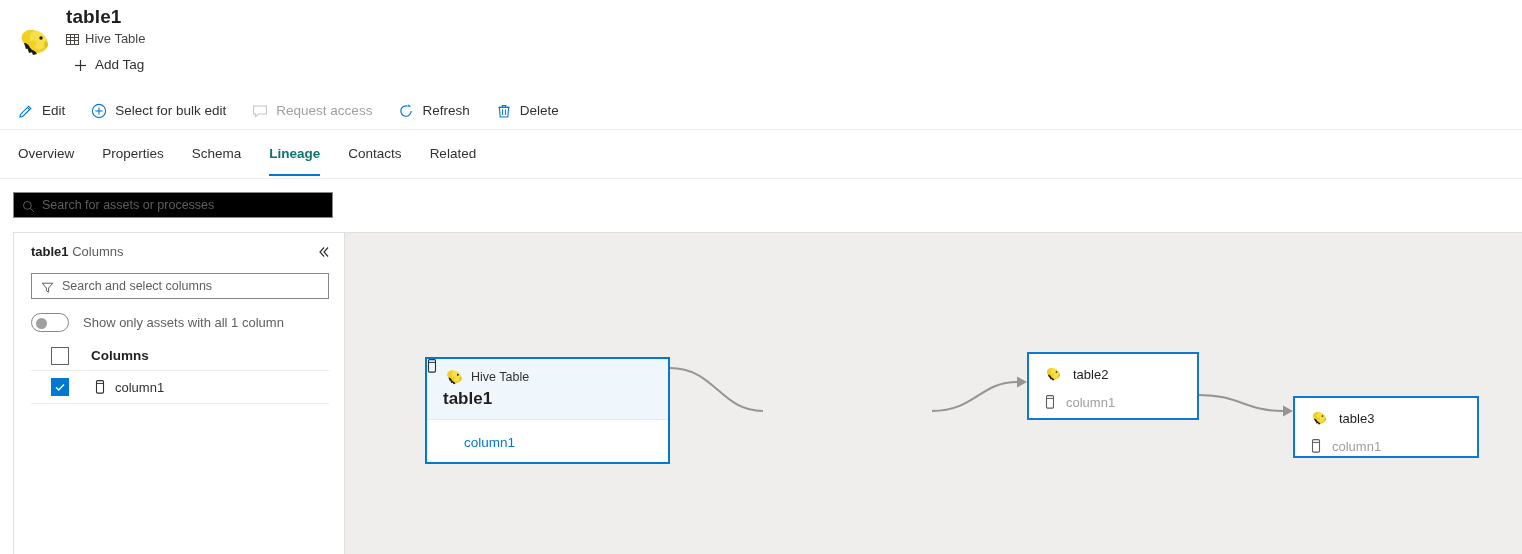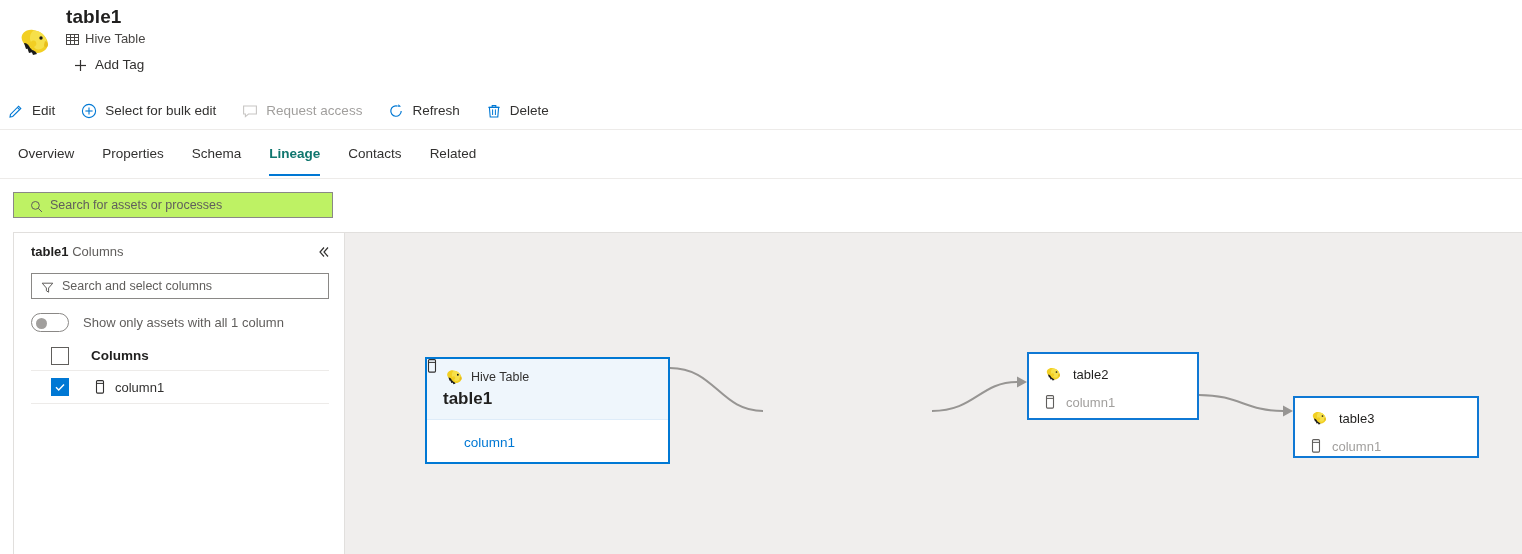--- a/index.html
+++ b/index.html
@@ -22,38 +22,38 @@
   }
   .hdr-sub{position:absolute;left:66px;top:31px;display:flex;align-items:center;gap:6px;}
   .hdr-sub-txt{font-size:13px;color:#484644;}
   .grid-ico{width:13px;height:13px;display:block;}
   .addtag{position:absolute;left:74px;top:57px;display:flex;align-items:center;gap:8px;cursor:pointer;}
   .addtag .plus{width:13px;height:13px;display:block;}
   .addtag-txt{font-size:13.5px;color:#323130;}
 
   
   .cmdbar{position:absolute;left:0;top:92px;width:1522px;height:38px;background:#fff;
-          border-bottom:1px solid #edebe9;display:flex;align-items:center;padding-left:8px;box-sizing:border-box;}
+          border-bottom:1px solid #edebe9;display:flex;align-items:center;padding-left:18px;box-sizing:border-box;}
   .cmd{display:flex;align-items:center;gap:8px;margin-right:26px;cursor:pointer;white-space:nowrap;}
   .cmd .ic{width:16px;height:16px;display:block;flex:0 0 16px;}
   .cmd .lb{font-size:13.5px;color:#323130;}
   .cmd.disabled{cursor:default;}
   .cmd.disabled .lb{color:#a19f9d;}
 
   
   .tabs{position:absolute;left:0;top:131px;width:1522px;height:48px;background:#fff;
         border-bottom:1px solid #edebe9;display:flex;align-items:flex-start;padding-left:18px;box-sizing:border-box;}
   .tab{position:relative;height:46px;line-height:46px;margin-right:28px;font-size:13.5px;color:#323130;cursor:pointer;white-space:nowrap;}
   .tab.active{font-weight:bold;color:#0f766e;}
   .tab.active:after{content:"";position:absolute;left:0;right:0;bottom:1px;height:2px;background:#0078d4;}
 
   
   .searchrow{position:absolute;left:0;top:180px;width:1522px;height:52px;background:#fff;}
-  .srch{position:absolute;left:13px;top:12px;width:320px;height:26px;border:1px solid #8a8886;background:#bef264;
-        display:flex;align-items:center;padding:0 16px;box-sizing:border-box;gap:7px;}
+  .srch{position:absolute;left:13px;top:12px;width:320px;height:26px;border:1px solid #8a8886;background:#000000;
+        display:flex;align-items:center;padding:0 8px;box-sizing:border-box;gap:7px;}
   .srch .ic{width:13px;height:13px;display:block;flex:0 0 13px;}
   .srch .ph{font-size:12.5px;color:#605e5c;}
 
   
   .canvas{position:absolute;left:345px;top:232px;width:1177px;height:322px;background:#f0eeed;border-top:1px solid #e1dfdd;}
   .canvas svg{position:absolute;left:0;top:0;}
 
   
   .panel{position:absolute;left:13px;top:232px;width:332px;height:322px;background:#fff;
          border:1px solid #e1dfdd;border-bottom:none;box-sizing:border-box;}

